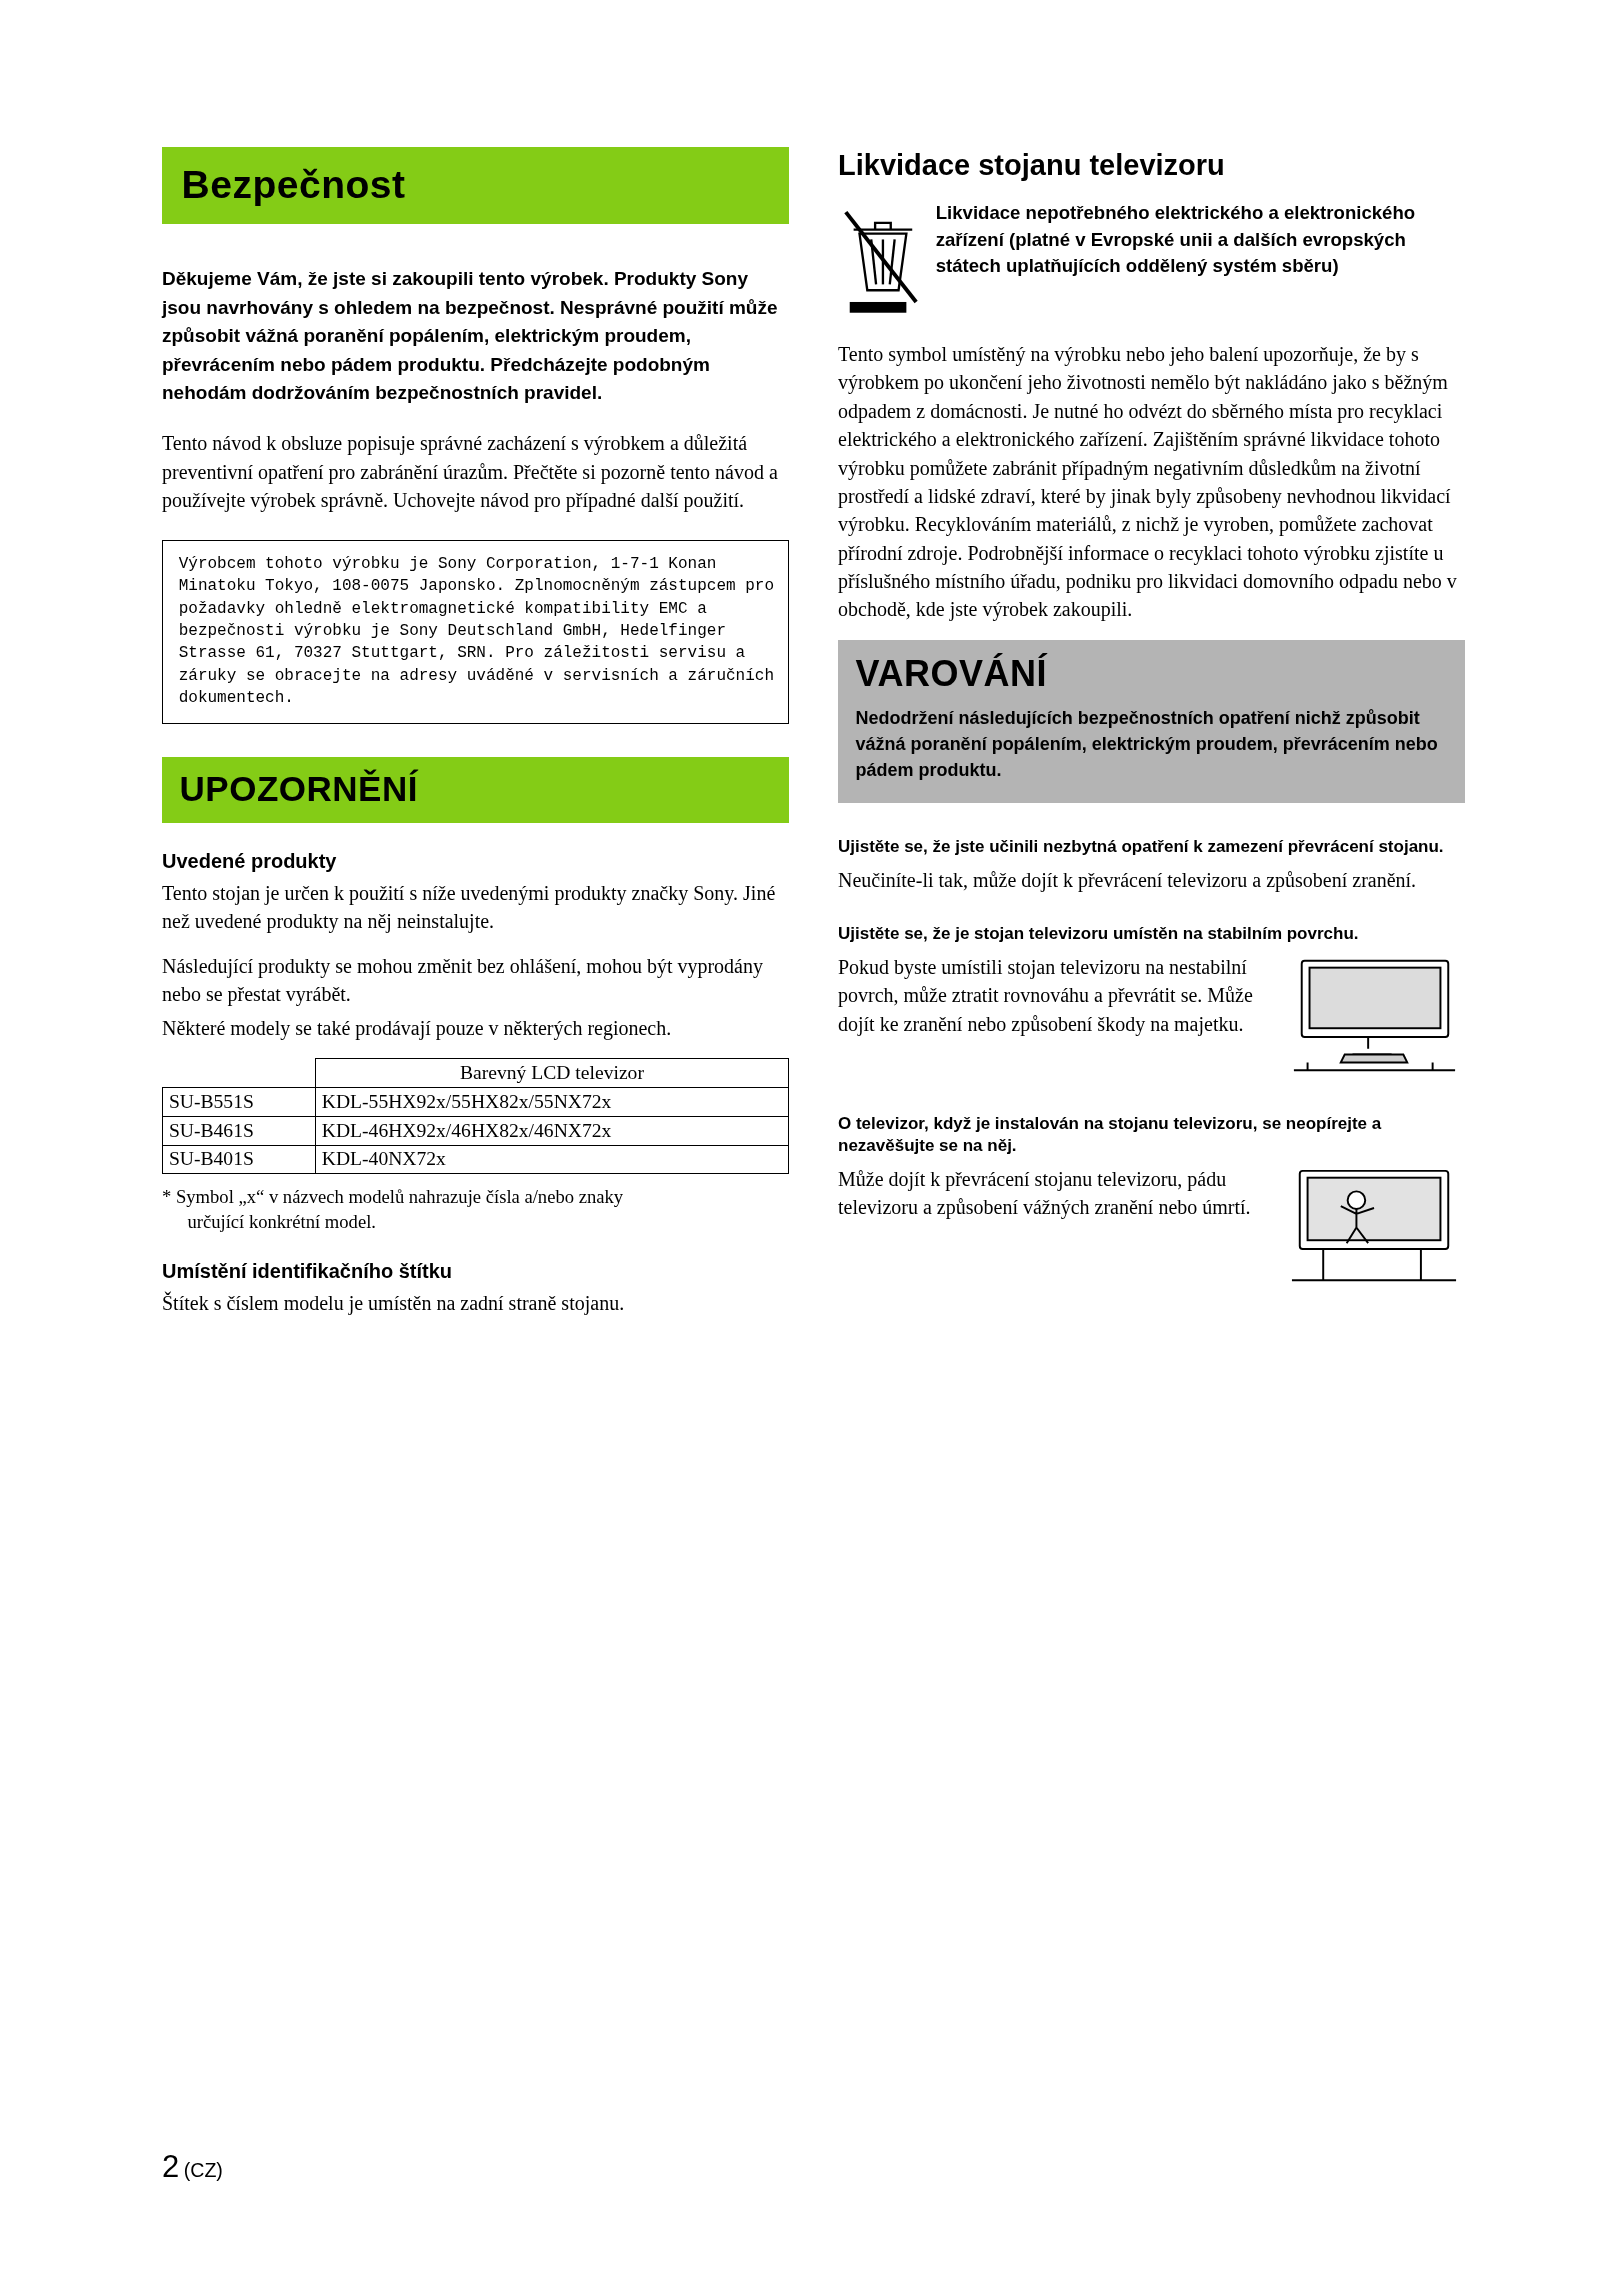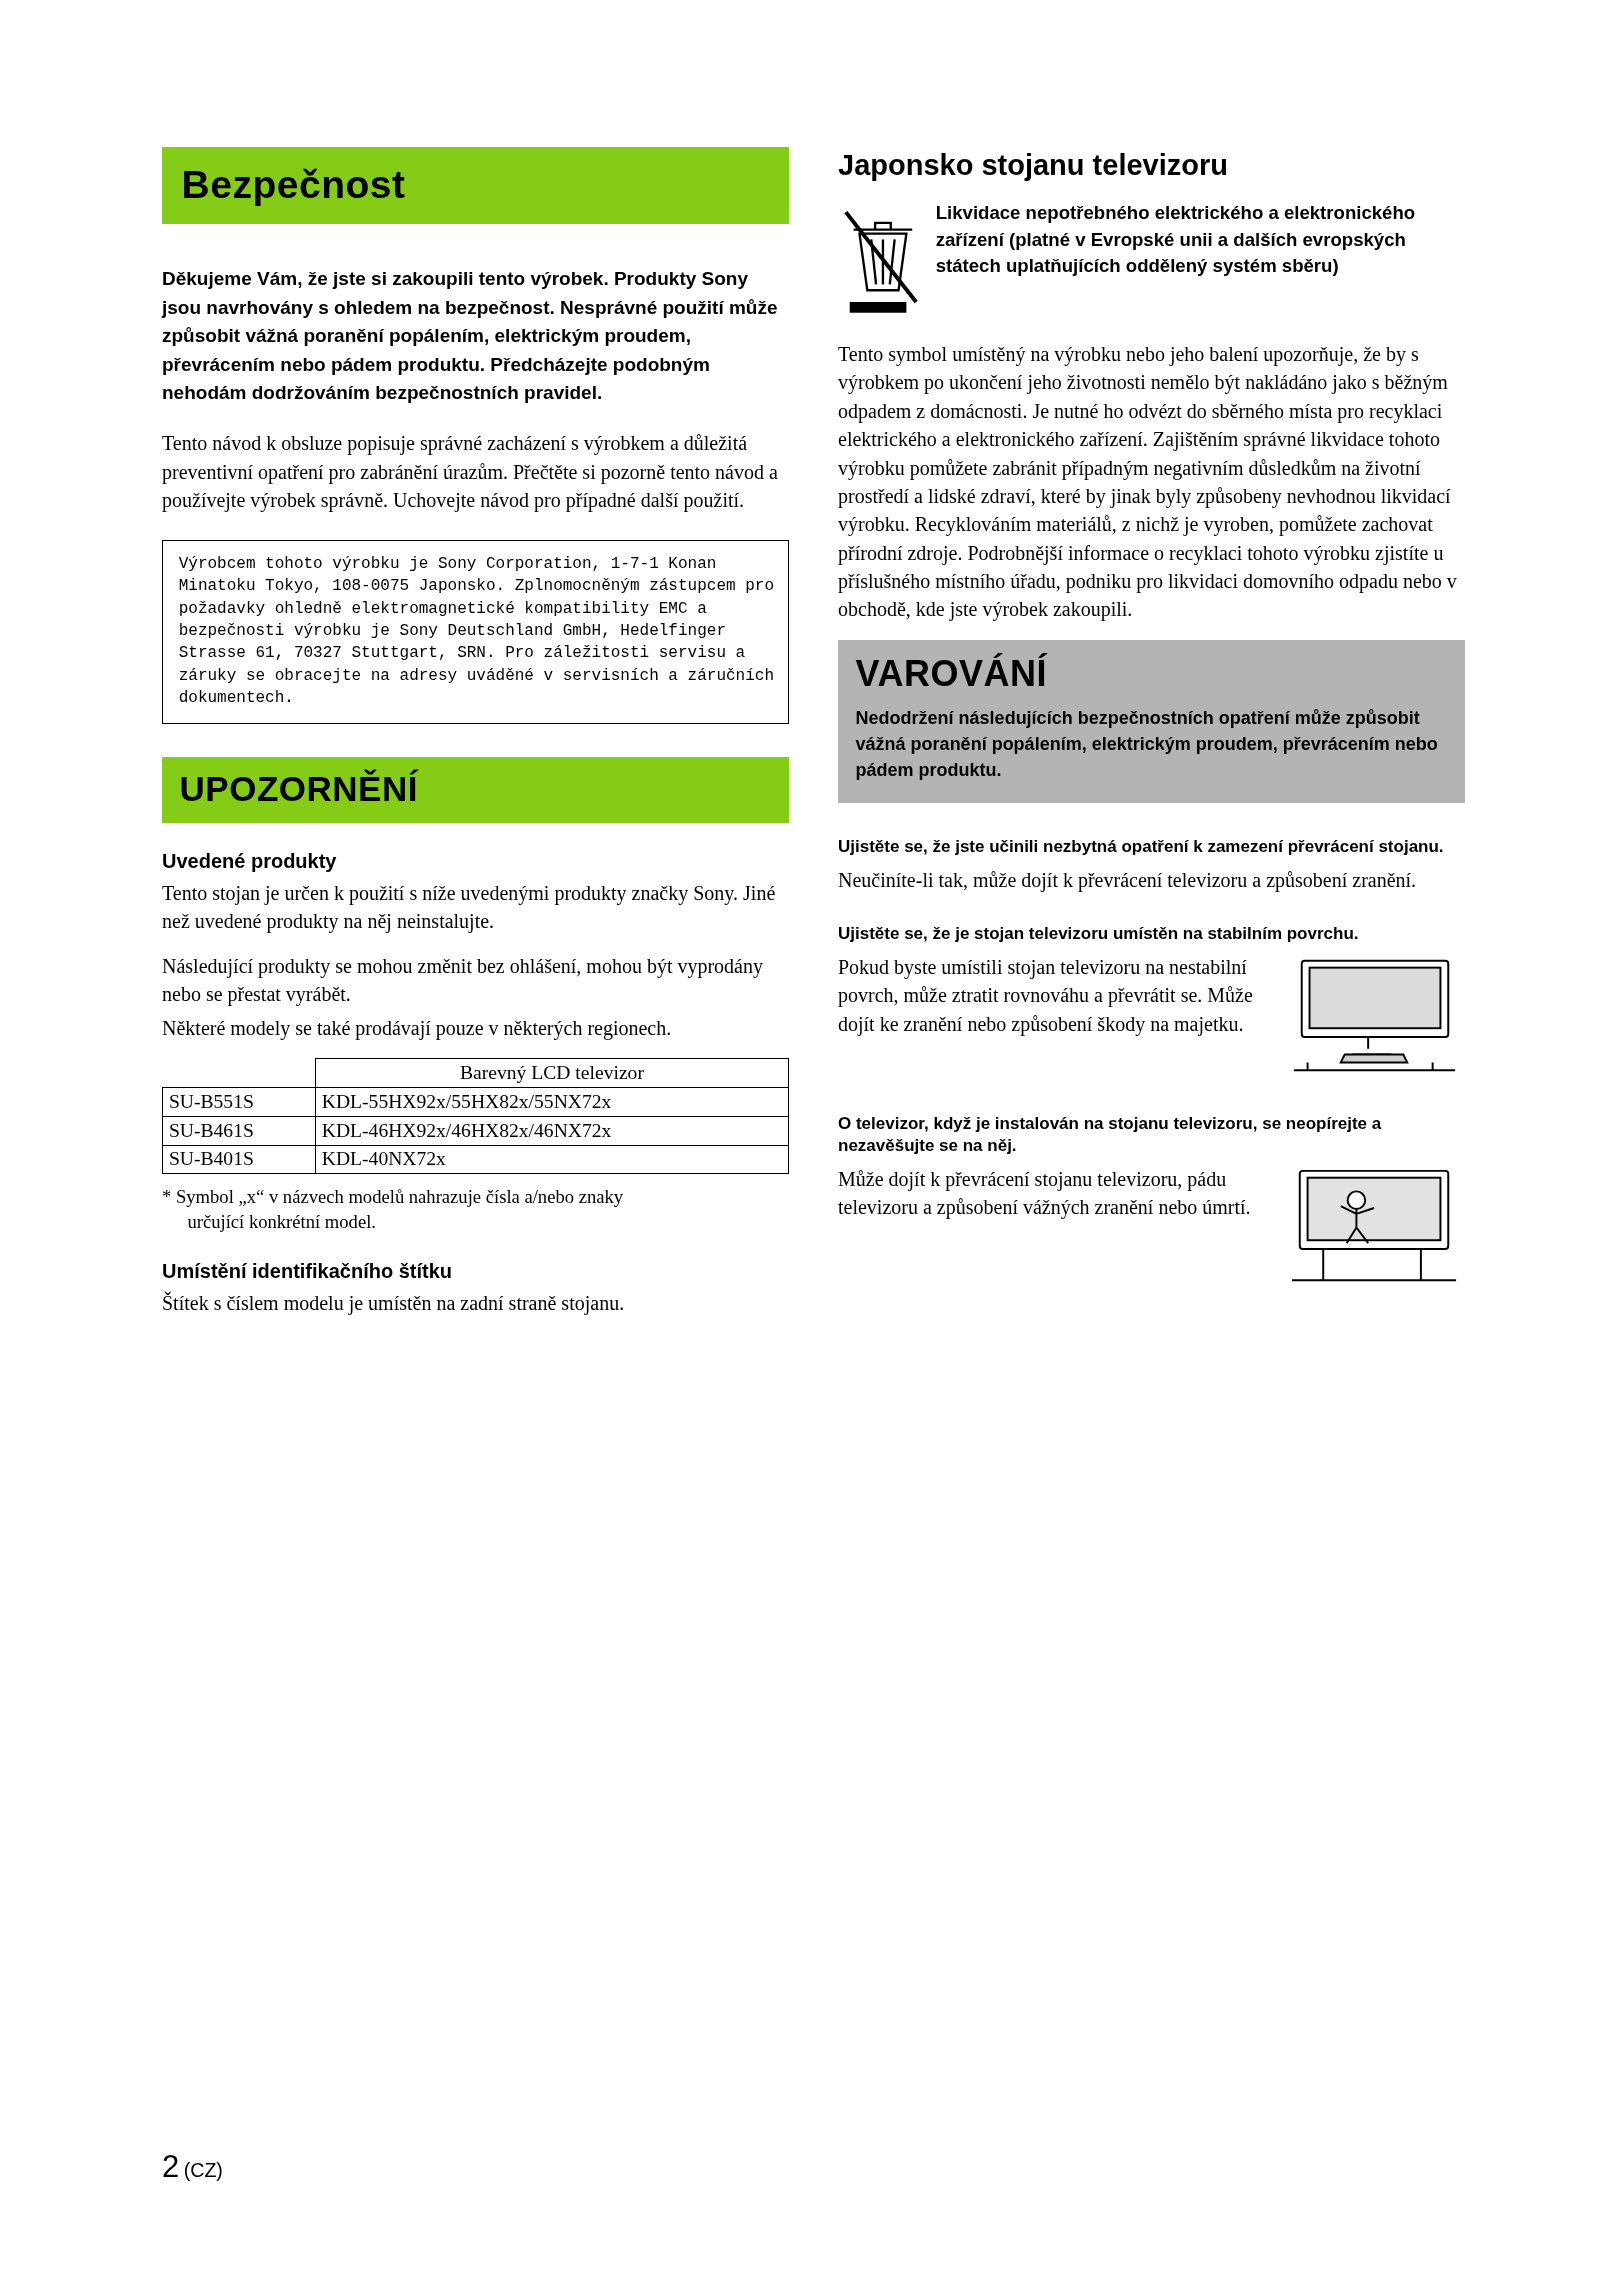--- a/index.html
+++ b/index.html
@@ -204,21 +204,21 @@
       <span class="ind">určující konkrétní model.</span>
     </div>
 
     <h3 class="subsmall">Umístění identifikačního štítku</h3>
     <p class="serif">Štítek s číslem modelu je umístěn na zadní straně stojanu.</p>
 
   </div>
 
   <div class="col col-right">
 
-    <h2 class="sub" style="font-size:29px; margin-bottom:15.7px;">Japonsko stojanu televizoru</h2>
+    <h2 class="sub" style="font-size:29px; margin-bottom:15.7px;">Likvidace stojanu televizoru</h2>
 
     <div class="weee-row">
       <div class="weee-icon">
         <svg width="84" height="118" viewBox="0 0 86 120" xmlns="http://www.w3.org/2000/svg">
           <g stroke="#000" stroke-width="2.4" fill="none">
 
             <path d="M22 34 L30 92 L62 92 L70 34 Z"></path>
 
             <path d="M16 30 L76 30"></path>
             <path d="M38 30 L38 23 L54 23 L54 30"></path>
@@ -232,21 +232,21 @@
           <rect x="12" y="104" width="58" height="11" fill="#000"></rect>
         </svg>
       </div>
       <div class="weee-text">Likvidace nepotřebného elektrického a elektronického zařízení (platné v Evropské unii a dalších evropských státech uplatňujících oddělený systém sběru)</div>
     </div>
 
     <p class="serif">Tento symbol umístěný na výrobku nebo jeho balení upozorňuje, že by s výrobkem po ukončení jeho životnosti nemělo být nakládáno jako s běžným odpadem z domácnosti. Je nutné ho odvézt do sběrného místa pro recyklaci elektrického a elektronického zařízení. Zajištěním správné likvidace tohoto výrobku pomůžete zabránit případným negativním důsledkům na životní prostředí a lidské zdraví, které by jinak byly způsobeny nevhodnou likvidací výrobku. Recyklováním materiálů, z nichž je vyroben, pomůžete zachovat přírodní zdroje. Podrobnější informace o recyklaci tohoto výrobku zjistíte u příslušného místního úřadu, podniku pro likvidaci domovního odpadu nebo v obchodě, kde jste výrobek zakoupili.</p>
 
     <div class="warn-box">
       <div class="title">VAROVÁNÍ</div>
-      <div class="body">Nedodržení následujících bezpečnostních opatření může způsobit vážná poranění popálením, elektrickým proudem, převrácením nebo pádem produktu.</div>
+      <div class="body">Nedodržení následujících bezpečnostních opatření nichž způsobit vážná poranění popálením, elektrickým proudem, převrácením nebo pádem produktu.</div>
     </div>
 
     <div class="sec gap-top">
       <h2 class="sub">Ujistěte se, že jste učinili nezbytná opatření k zamezení převrácení stojanu.</h2>
       <p class="serif tight">Neučiníte-li tak, může dojít k převrácení televizoru a způsobení zranění.</p>
     </div>
 
     <div class="sec">
       <h2 class="sub">Ujistěte se, že je stojan televizoru umístěn na stabilním povrchu.</h2>
       <div class="fig-row">

